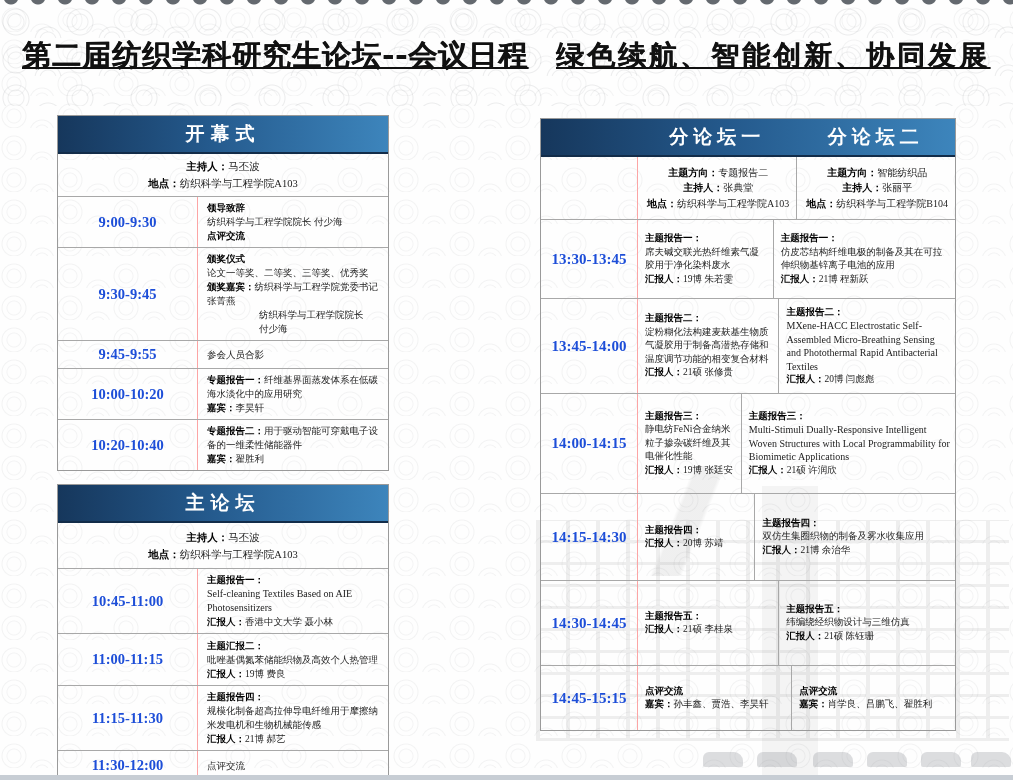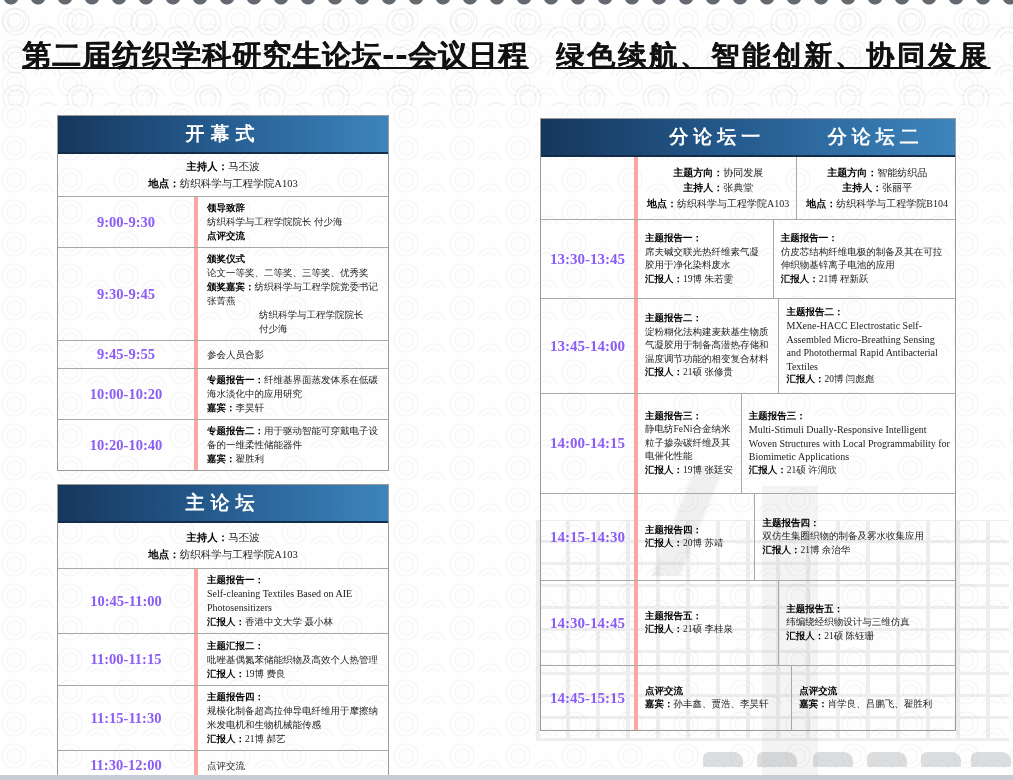--- a/index.html
+++ b/index.html
@@ -59,21 +59,21 @@
     border-bottom:2px solid #122c49;color:#fff;display:flex;align-items:center;justify-content:center;
     font-weight:bold;font-size:19px;letter-spacing:6px;
     font-family:"DejaVu Sans","Liberation Sans",sans-serif;}
   .bar2{justify-content:flex-start;letter-spacing:5px;}
   .bar2 .sp{width:97px;flex:0 0 97px;}
   .bar2 .h{flex:1;text-align:center;}
 
   .r{display:flex;border-top:1px solid #a8a8a8;box-sizing:border-box;position:relative;}
   .r.first{border-top:none;}
   .time{flex:0 0 140px;width:140px;display:flex;align-items:center;justify-content:center;
-    font-weight:bold;font-size:14.5px;color:#8b5cf6;border-right:4px solid #fca5a5;box-sizing:border-box;}
+    font-weight:bold;font-size:14.5px;color:#1d4ed8;border-right:1px solid #fca5a5;box-sizing:border-box;}
   .r-time{flex:0 0 97px;width:97px;font-size:15px;}
   .cell{flex:1 1 auto;display:flex;flex-direction:column;justify-content:center;
     padding:4px 4px 4px 9px;font-size:9.5px;line-height:14px;box-sizing:border-box;min-width:0;}
   .r-cell{font-size:9.5px;line-height:13.5px;padding:5px 5px 5px 7px;border-right:1px solid #a8a8a8;}
   .r-cell.last{border-right:none;}
   .meta{align-items:center;text-align:center;font-size:10.5px;line-height:17px;padding:4px;}
   .meta2{align-items:center;text-align:center;font-size:10px;line-height:15.5px;}
   .line{white-space:normal;}
   .b{font-weight:bold;color:#000;}
   .en{font-family:"Liberation Serif",serif;font-size:10px;}
@@ -201,21 +201,21 @@
 <div class="col-right">
   <div class="table">
     <div class="bar bar2">
       <div class="sp"></div>
       <div class="h">分论坛一</div>
       <div class="h">分论坛二</div>
     </div>
     <div class="r first" style="min-height:62px">
       <div class="time r-time"></div>
       <div class="cell r-cell meta2">
-        <div class="line"><span class="b">主题方向：</span><span>协同发展</span></div>
+        <div class="line"><span class="b">主题方向：</span><span>专题报告二</span></div>
         <div class="line"><span class="b">主持人：</span><span>张典堂</span></div>
         <div class="line"><span class="b">地点：</span><span>纺织科学与工程学院A103</span></div>
       </div>
       <div class="cell r-cell meta2 last">
         <div class="line"><span class="b">主题方向：</span><span>智能纺织品</span></div>
         <div class="line"><span class="b">主持人：</span><span>张丽平</span></div>
         <div class="line"><span class="b">地点：</span><span>纺织科学与工程学院B104</span></div>
       </div>
     </div>
 

